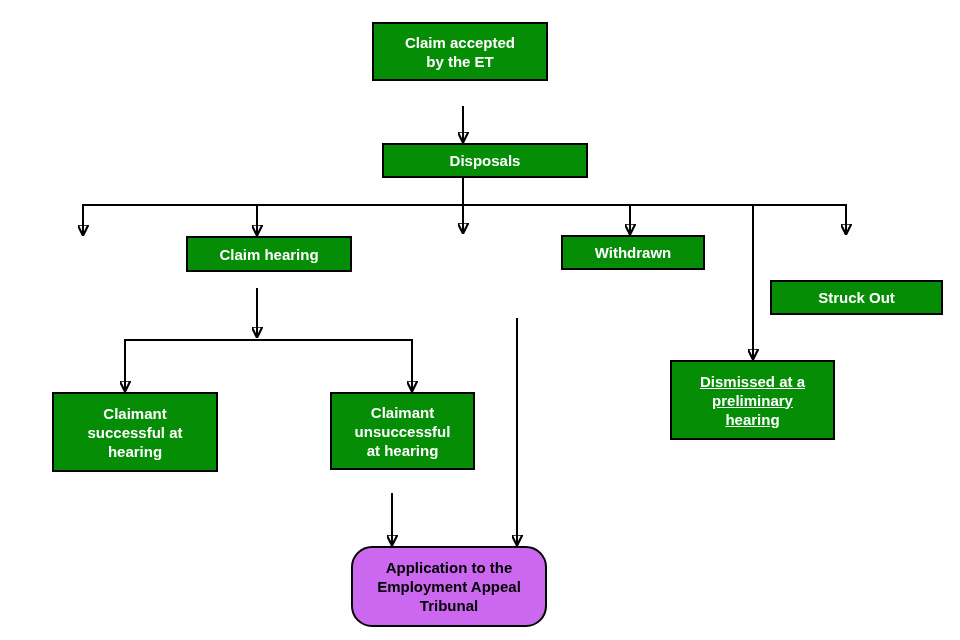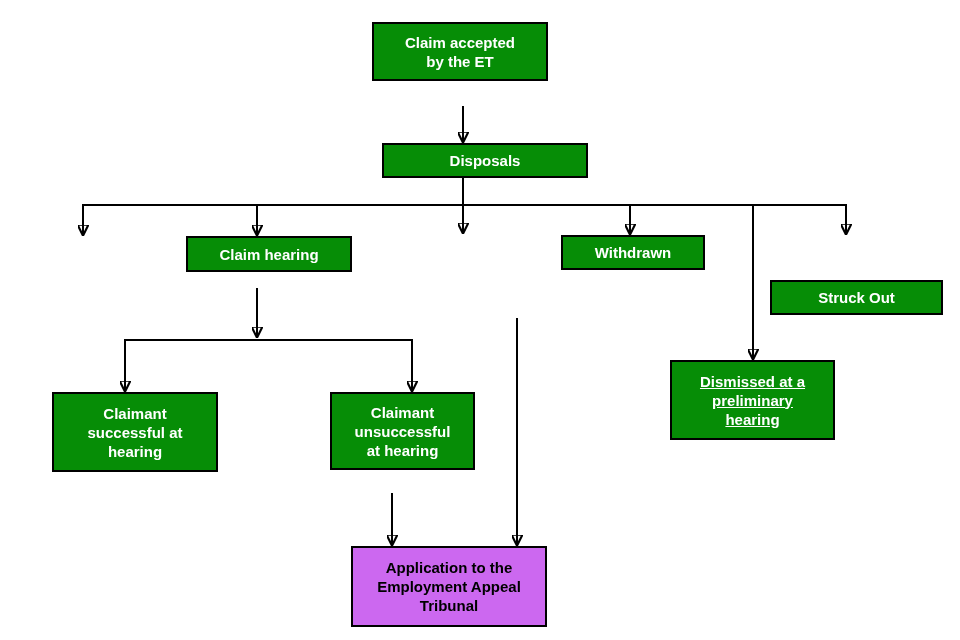--- a/index.html
+++ b/index.html
@@ -40,20 +40,21 @@
     line-height: 19px;
     font-weight: bold;
   }
   .node.green {
     background: var(--green-fill, #068D06);
     color: var(--green-text, #fff);
   }
   .node.purple {
     background: var(--purple-fill, #CC68F0);
     color: var(--purple-text, #000);
+    border-radius: 21px;
   }
 </style>
 </head>
 <body>
 
 <div class="canvas">
 
   <svg class="connectors" viewBox="0 0 960 640" xmlns="http://www.w3.org/2000/svg">
     <defs>
       <marker id="arrow" viewBox="0 0 10 10" refX="8.5" refY="5" markerWidth="5.5" markerHeight="5.5" orient="auto">

